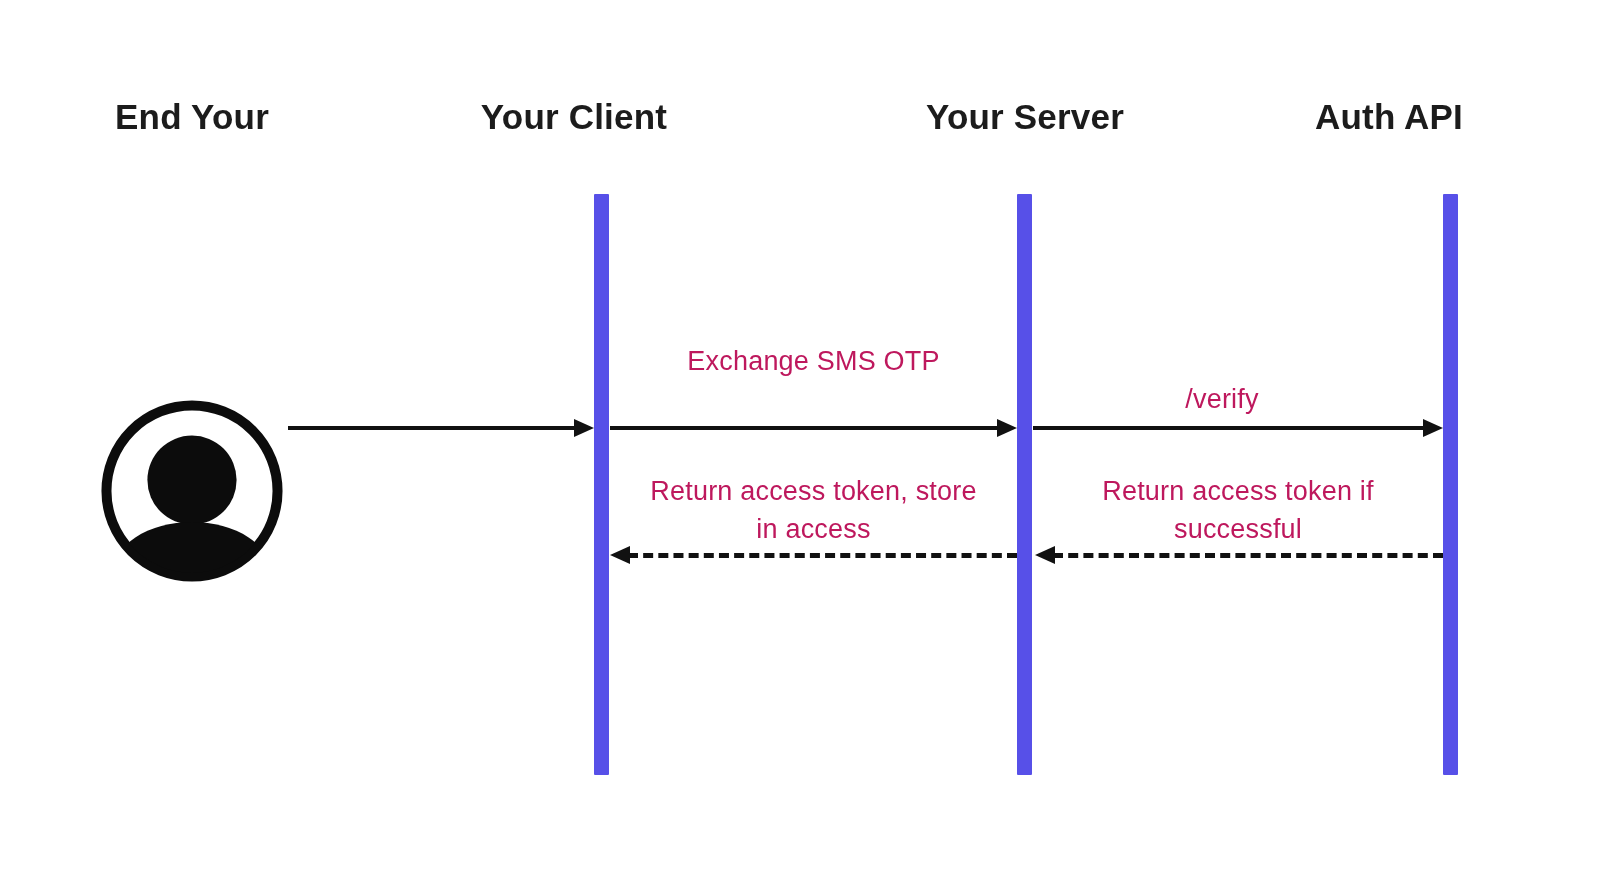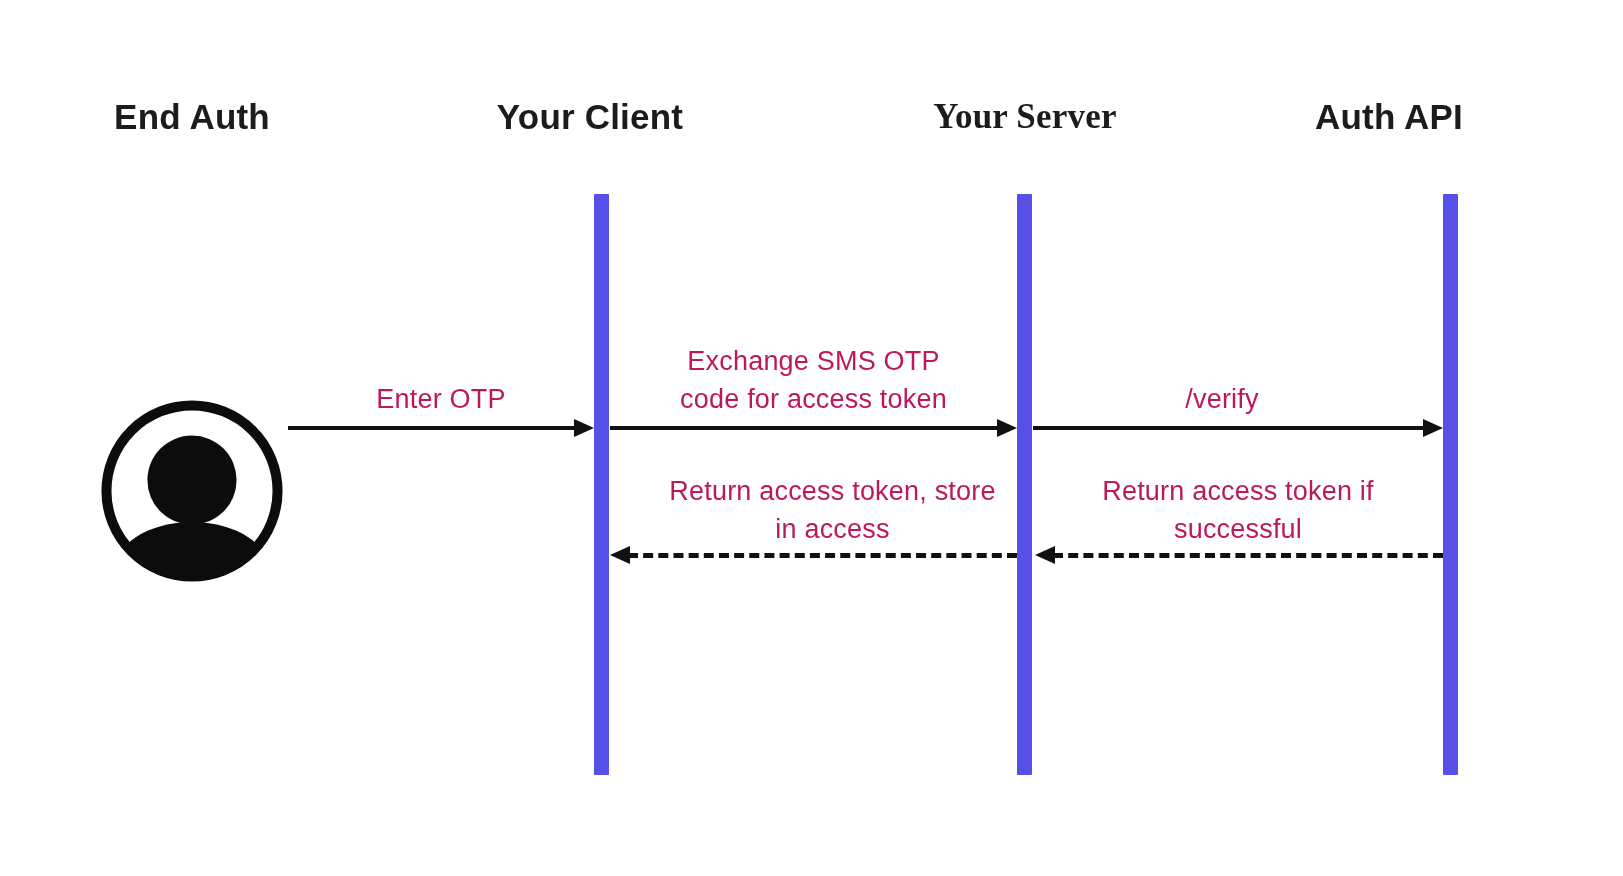--- a/index.html
+++ b/index.html
@@ -22,22 +22,22 @@
     top: 95px;
     transform: translateX(-50%);
     font-size: 35px;
     font-weight: bold;
     line-height: 44px;
     color: #1c1c1c;
     white-space: nowrap;
     letter-spacing: 0.2px;
   }
   .pl-end-user   { left: 192px; }
-  .pl-client     { left: 590px; }
-  .pl-server     { left: 1025px; font-family: Liberation Serif, serif; }
+  .pl-client     { left: 574px; }
+  .pl-server     { left: 1025px; }
   .pl-auth       { left: 1389px; }
 
   
   .lifeline {
     position: absolute;
     top: 194px;
     width: 15px;
     height: 581px;
     background: var(--accent, #5750e8);
     border-radius: 1px;
@@ -61,21 +61,21 @@
     text-align: center;
     font-size: 27px;
     line-height: 38px;
     color: #be185d;
     letter-spacing: 0.2px;
   }
   .lab-m0 { left: 288px;  width: 306px; top: 380px; }
   .lab-m1 { left: 610px;  width: 407px; top: 342px; }
   .lab-m2 { left: 1033px; width: 378px; top: 380px; }
   .lab-m3 { left: 1033px; width: 410px; top: 472px; }
-  .lab-m4 { left: 610px;  width: 407px; top: 472px; padding-left: 19px; }
+  .lab-m4 { left: 610px;  width: 407px; top: 472px; }
 
   
   .shaft-solid {
     position: absolute;
     height: 0;
     border-top: 4px solid #111111;
   }
   .shaft-dashed {
     position: absolute;
     height: 0;
@@ -106,21 +106,21 @@
   .hd-m1 { left: 997px;  top: 419px; }
   .hd-m2 { left: 1423px; top: 419px; }
   .hd-m3 { left: 1035px; top: 546px; }
   .hd-m4 { left: 610px;  top: 546px; }
 </style>
 </head>
 <body>
 
 <div class="canvas">
 
-  <div class="participant-label pl-end-user">End Auth</div>
+  <div class="participant-label pl-end-user">End Your</div>
   <div class="participant-label pl-client">Your Client</div>
   <div class="participant-label pl-server">Your Server</div>
   <div class="participant-label pl-auth">Auth API</div>
 
   <svg class="avatar" viewBox="0 0 200 200" xmlns="http://www.w3.org/2000/svg">
     <defs>
       <clipPath id="avclip">
           <circle cx="100" cy="100" r="90"></circle>
         </clipPath>
     </defs>
@@ -128,29 +128,25 @@
     <g clip-path="url(#avclip)">
       <circle cx="100" cy="88" r="49" fill="#0c0c0c"></circle>
       <ellipse cx="100" cy="192" rx="88" ry="58" fill="#0c0c0c"></ellipse>
     </g>
   </svg>
 
   <div class="lifeline ll-client"></div>
   <div class="lifeline ll-server"></div>
   <div class="lifeline ll-auth"></div>
 
-  <div class="msg-label lab-m0">
-    <span>Enter OTP</span>
-  </div>
   <div class="shaft-solid sh-m0"></div>
   <div class="head-right hd-m0"></div>
 
   <div class="msg-label lab-m1">
     <span>Exchange SMS OTP</span><br>
-    <span>code for access token</span>
   </div>
   <div class="shaft-solid sh-m1"></div>
   <div class="head-right hd-m1"></div>
 
   <div class="msg-label lab-m2">
     <span>/verify</span>
   </div>
   <div class="shaft-solid sh-m2"></div>
   <div class="head-right hd-m2"></div>
 

